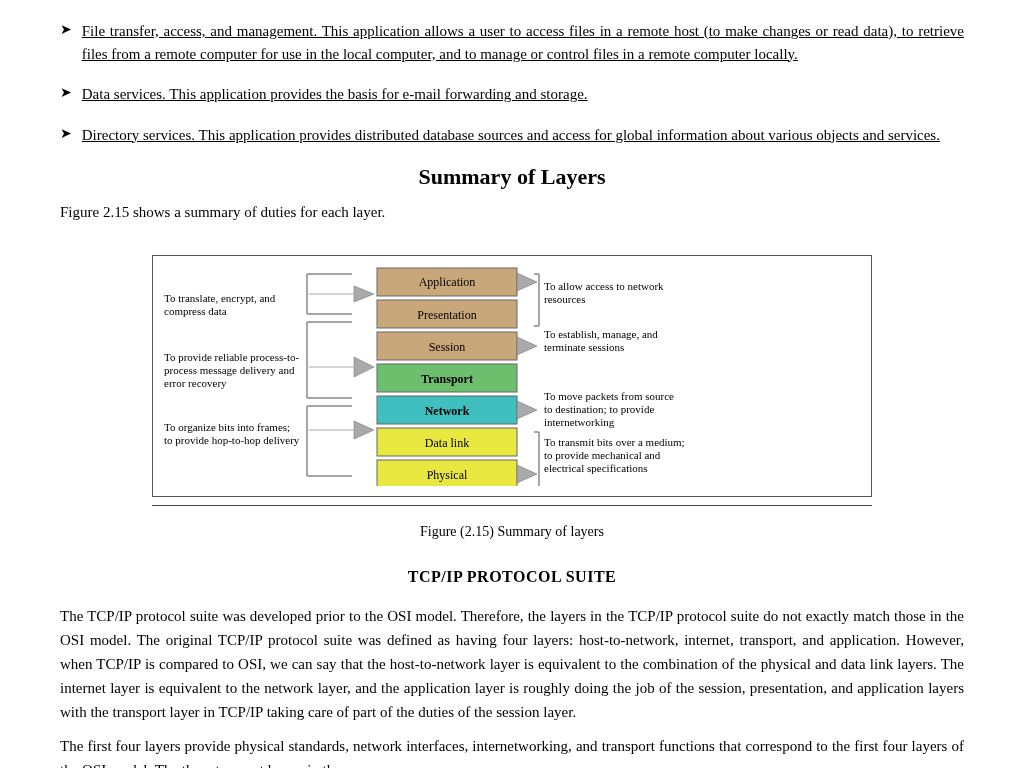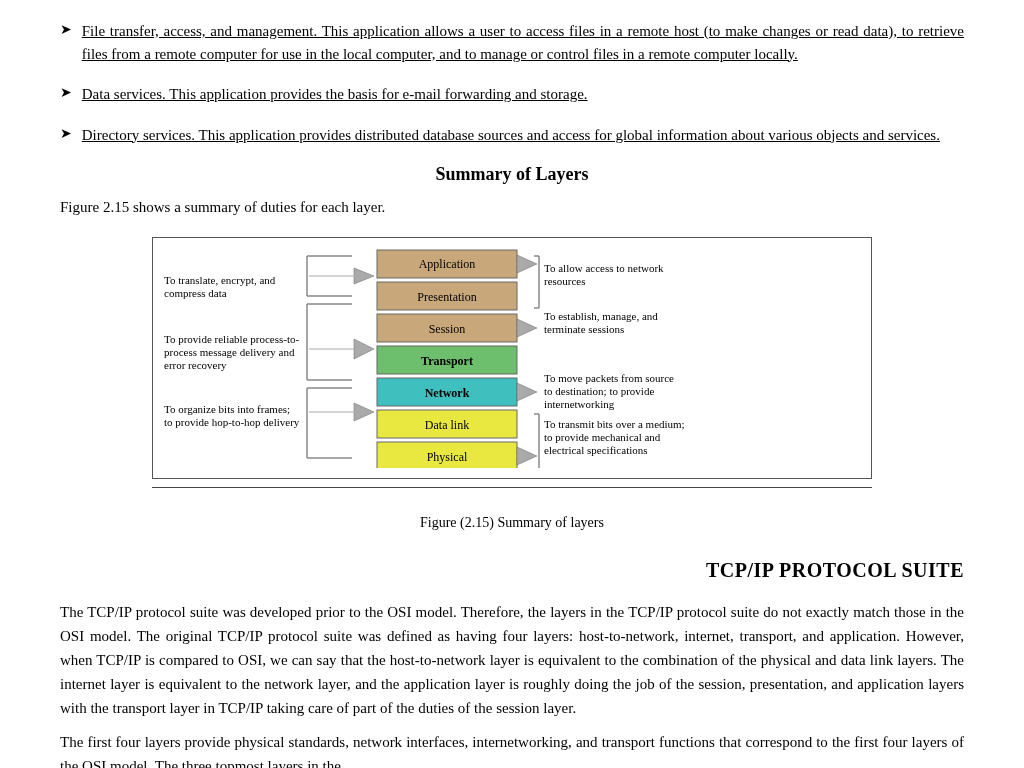--- a/index.html
+++ b/index.html
@@ -27,59 +27,59 @@
       flex-shrink: 0;
     }
     .bullet-text {
       text-align: justify;
       line-height: 1.5;
       text-decoration: underline;
     }
     .section-title {
       text-align: center;
       font-weight: bold;
-      font-size: 18px;
+      font-size: 22px;
       margin: 18px 0 10px 0;
     }
     .figure-caption-text {
       line-height: 1.6;
-      margin-bottom: 18px;
+      margin-bottom: 31px;
     }
     .figure-container {
       display: flex;
       flex-direction: column;
       align-items: center;
       margin: 16px 0 8px 0;
     }
     .figure-inner {
       border: 1px solid #555;
       padding: 10px 16px 10px 10px;
       display: flex;
       align-items: center;
       justify-content: center;
       gap: 0px;
       background: #fff;
       width: 720px;
     }
     .figure-caption {
       font-size: 14px;
-      margin-top: 19px;
+      margin-top: 10px;
       text-align: center;
       margin-bottom: 6px;
     }
     .divider {
       border: none;
       border-top: 1px solid #444;
       margin: 8px 0 8px 0;
       width: 720px;
     }
     .main-section-title {
-      text-align: right;
+      text-align: center;
       font-weight: bold;
-      font-size: 20px;
+      font-size: 16px;
       margin: 22px 0 18px 0;
       letter-spacing: 0.5px;
     }
     .body-paragraph {
       text-align: justify;
       line-height: 1.6;
       margin-bottom: 10px;
     }
 
     

